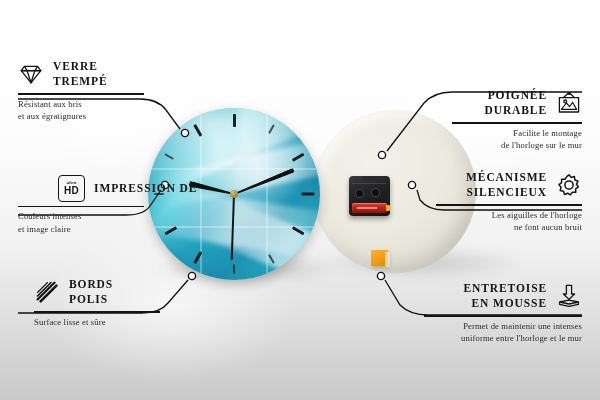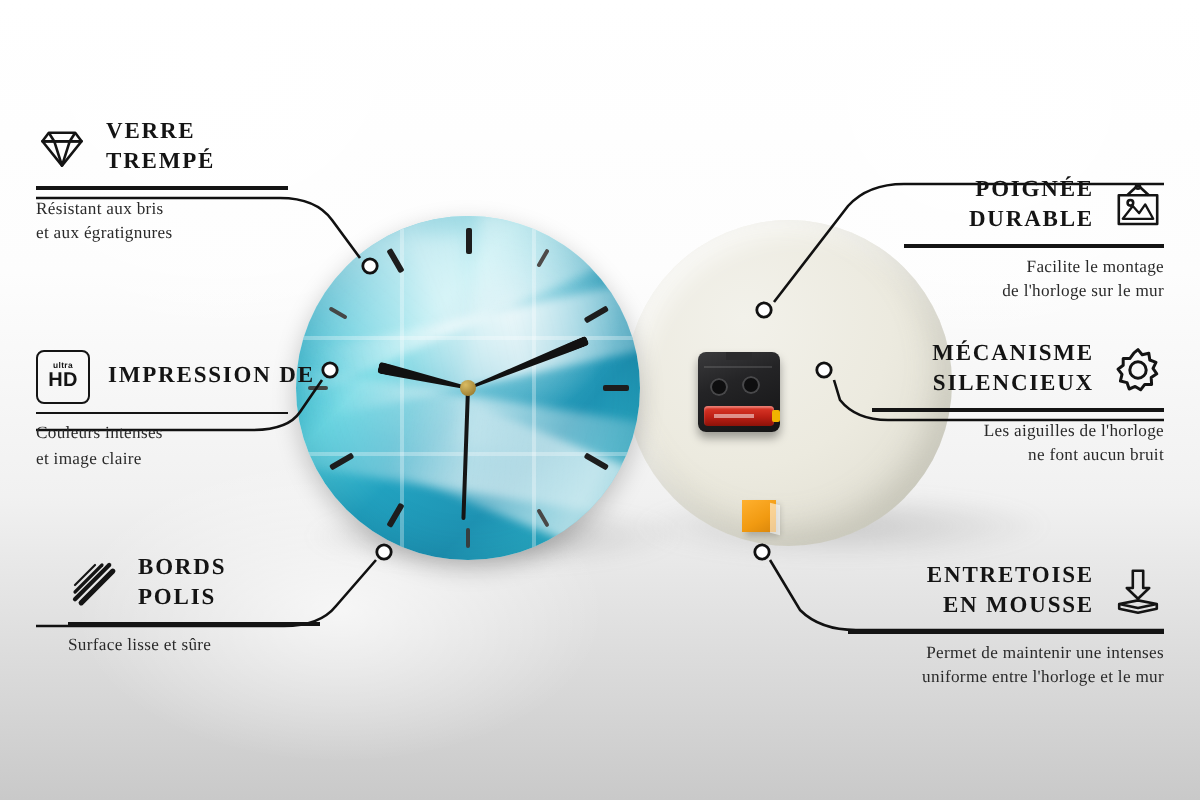--- a/index.html
+++ b/index.html
@@ -126,21 +126,21 @@
     font-family:"Liberation Serif",serif;font-size:8.6px;color:#2a2a2a;line-height:1.42;
     white-space:pre-line;letter-spacing:.15px;
   }
   .callout.right .sub{text-align:right;}
 
   .icon{width:26px;height:26px;flex:0 0 26px;display:block;}
   .icon svg{display:block;width:26px;height:26px;}
 
   .hdbadge{
     width:25px;height:25px;flex:0 0 25px;border:1.6px solid #141414;border-radius:4px;
-    display:flex;flex-direction:column;align-items:center;justify-content:center;line-height:1;
+    display:flex;flex-direction:column;align-items:center;justify-content:center;line-height:1;margin-left:40px;
   }
   .hdbadge .u{font-family:"Liberation Sans",sans-serif;font-size:4.2px;font-weight:700;
     letter-spacing:.2px;color:#141414;margin-bottom:.5px;}
   .hdbadge .hd{font-family:"Liberation Sans",sans-serif;font-size:10px;font-weight:700;
     letter-spacing:.2px;color:#141414;}
 
   
   #wires{position:absolute;inset:0;pointer-events:none;}
 </style>
 </head>

